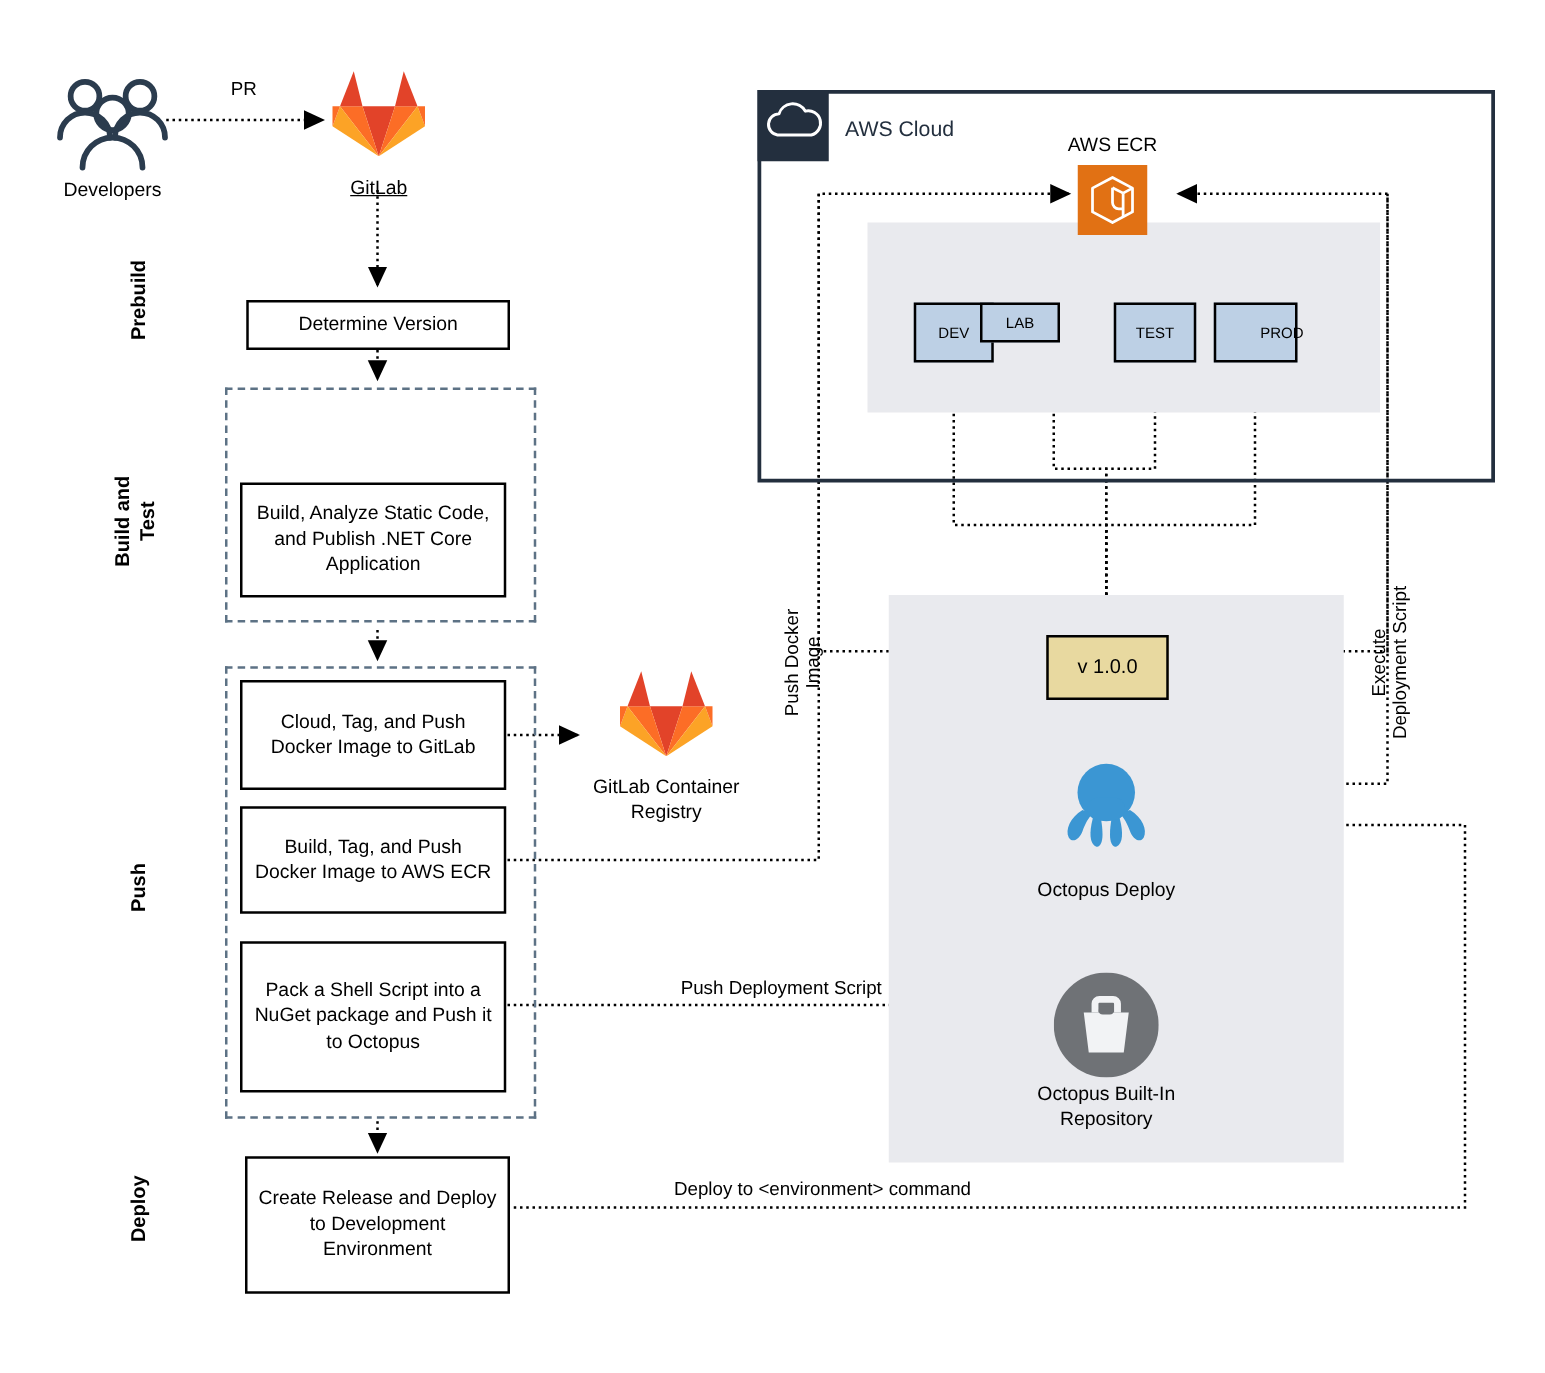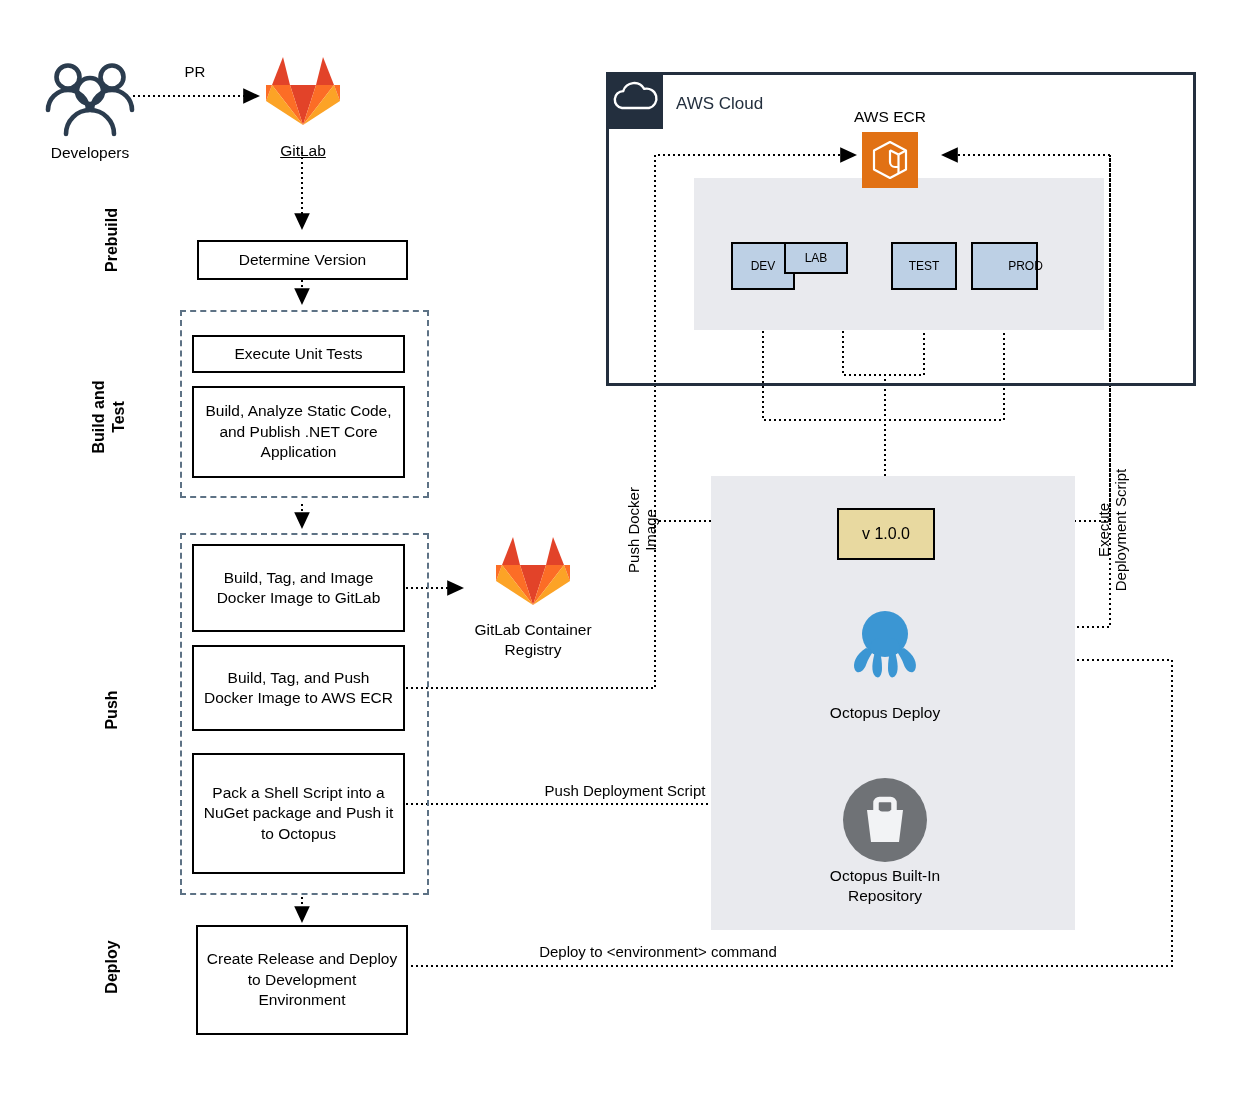--- a/index.html
+++ b/index.html
@@ -111,25 +111,24 @@
   <div class="stage-label" style="left:46px;top:395px;width:130px;height:44px;transform:rotate(-90deg);">Build and
 Test</div>
   <div class="stage-label" style="left:62px;top:698px;width:100px;height:24px;line-height:24px;transform:rotate(-90deg);">Push</div>
   <div class="stage-label" style="left:52px;top:955px;width:120px;height:24px;line-height:24px;transform:rotate(-90deg);">Deploy</div>
 
   <div class="dashed-group" style="left:180px;top:310px;width:249px;height:188px;"></div>
   <div class="dashed-group" style="left:180px;top:533px;width:249px;height:362px;"></div>
 
   <div class="node proc-box" style="left:197px;top:240px;width:211px;height:40px;">Determine Version</div>
 
-  <div class="node proc-box" style="left:192px;top:335px;width:213px;height:38px;">Execute Unit Tests</div>
 
   <div class="node proc-box" style="left:192px;top:386px;width:213px;height:92px;">Build, Analyze Static Code, and Publish .NET Core Application</div>
 
-  <div class="node proc-box" style="left:192px;top:544px;width:213px;height:88px;">Build, Tag, and Image Docker Image to GitLab</div>
+  <div class="node proc-box" style="left:192px;top:544px;width:213px;height:88px;">Cloud, Tag, and Push Docker Image to GitLab</div>
 
   <div class="node proc-box" style="left:192px;top:645px;width:213px;height:86px;">Build, Tag, and Push Docker Image to AWS ECR</div>
 
   <div class="node proc-box" style="left:192px;top:753px;width:213px;height:121px;">Pack a Shell Script into a NuGet package and Push it to Octopus</div>
 
   <div class="node proc-box" style="left:196px;top:925px;width:212px;height:110px;">Create Release and Deploy to Development Environment</div>
 
   <div class="iconwrap" style="left:495px;top:535px;width:76px;height:72px;">
     <svg viewBox="0 0 76 72" width="76" height="72">
       <path d="M38 70 L51 30 L25 30 Z" fill="#e24329"></path>

